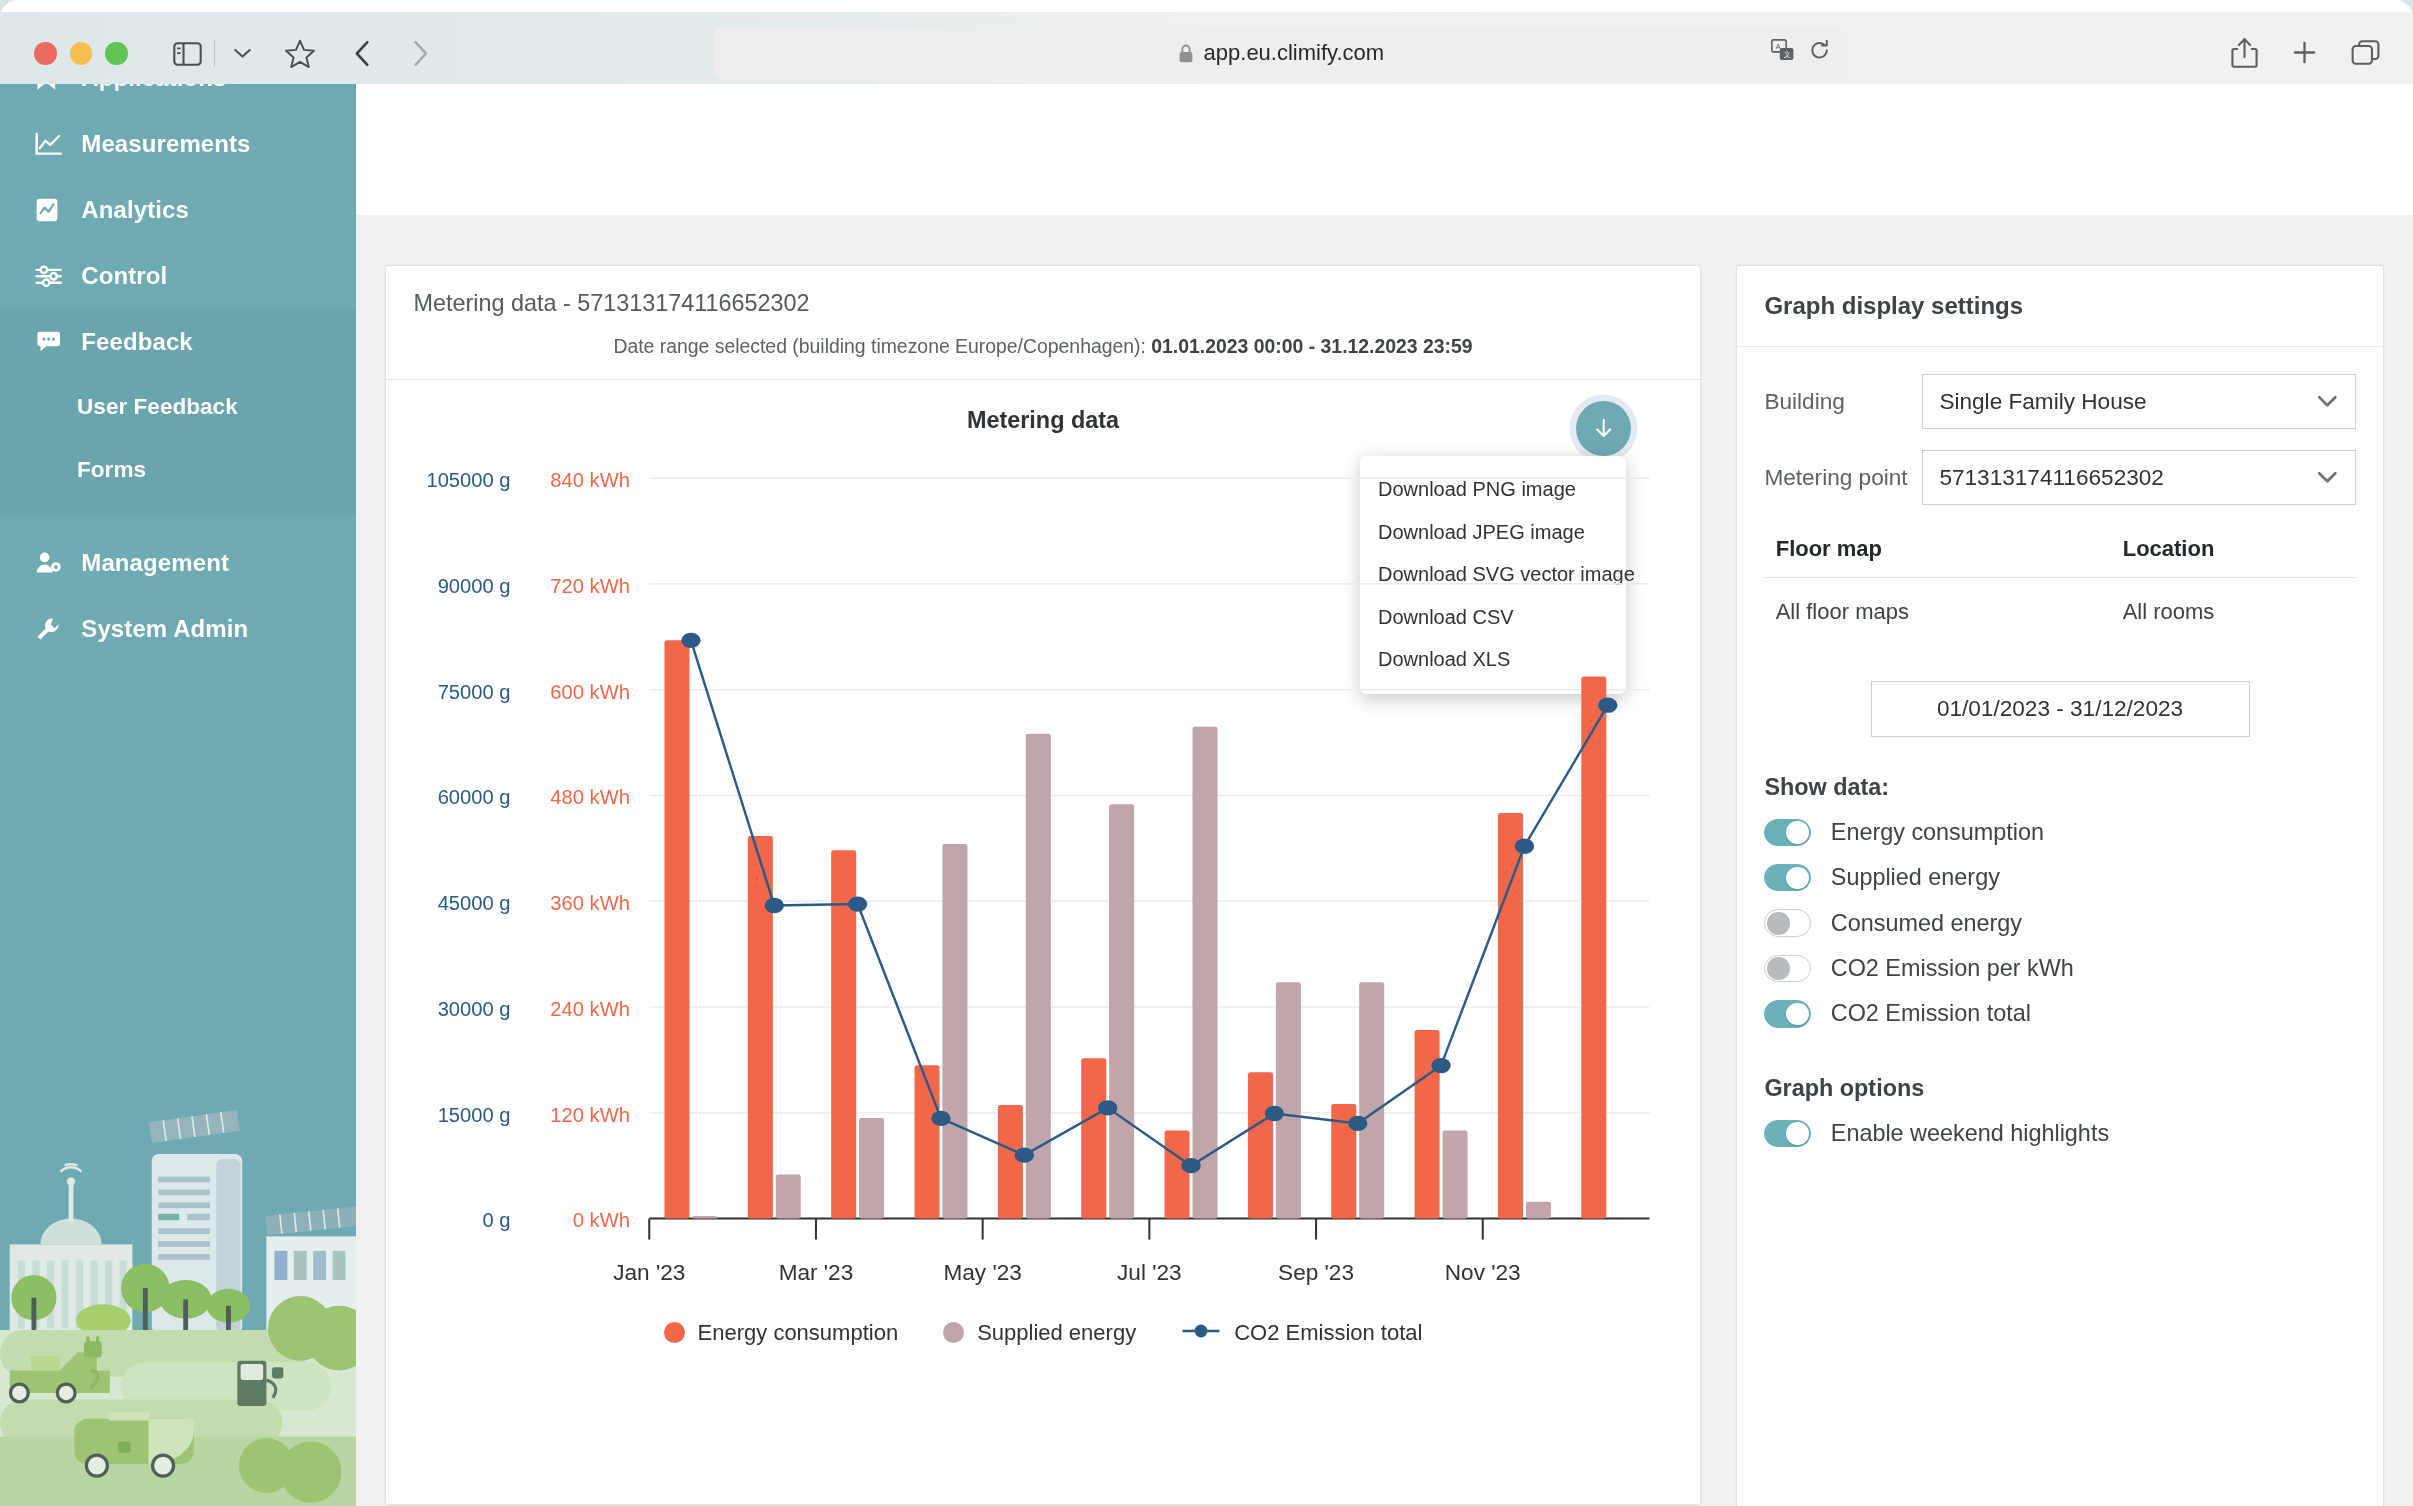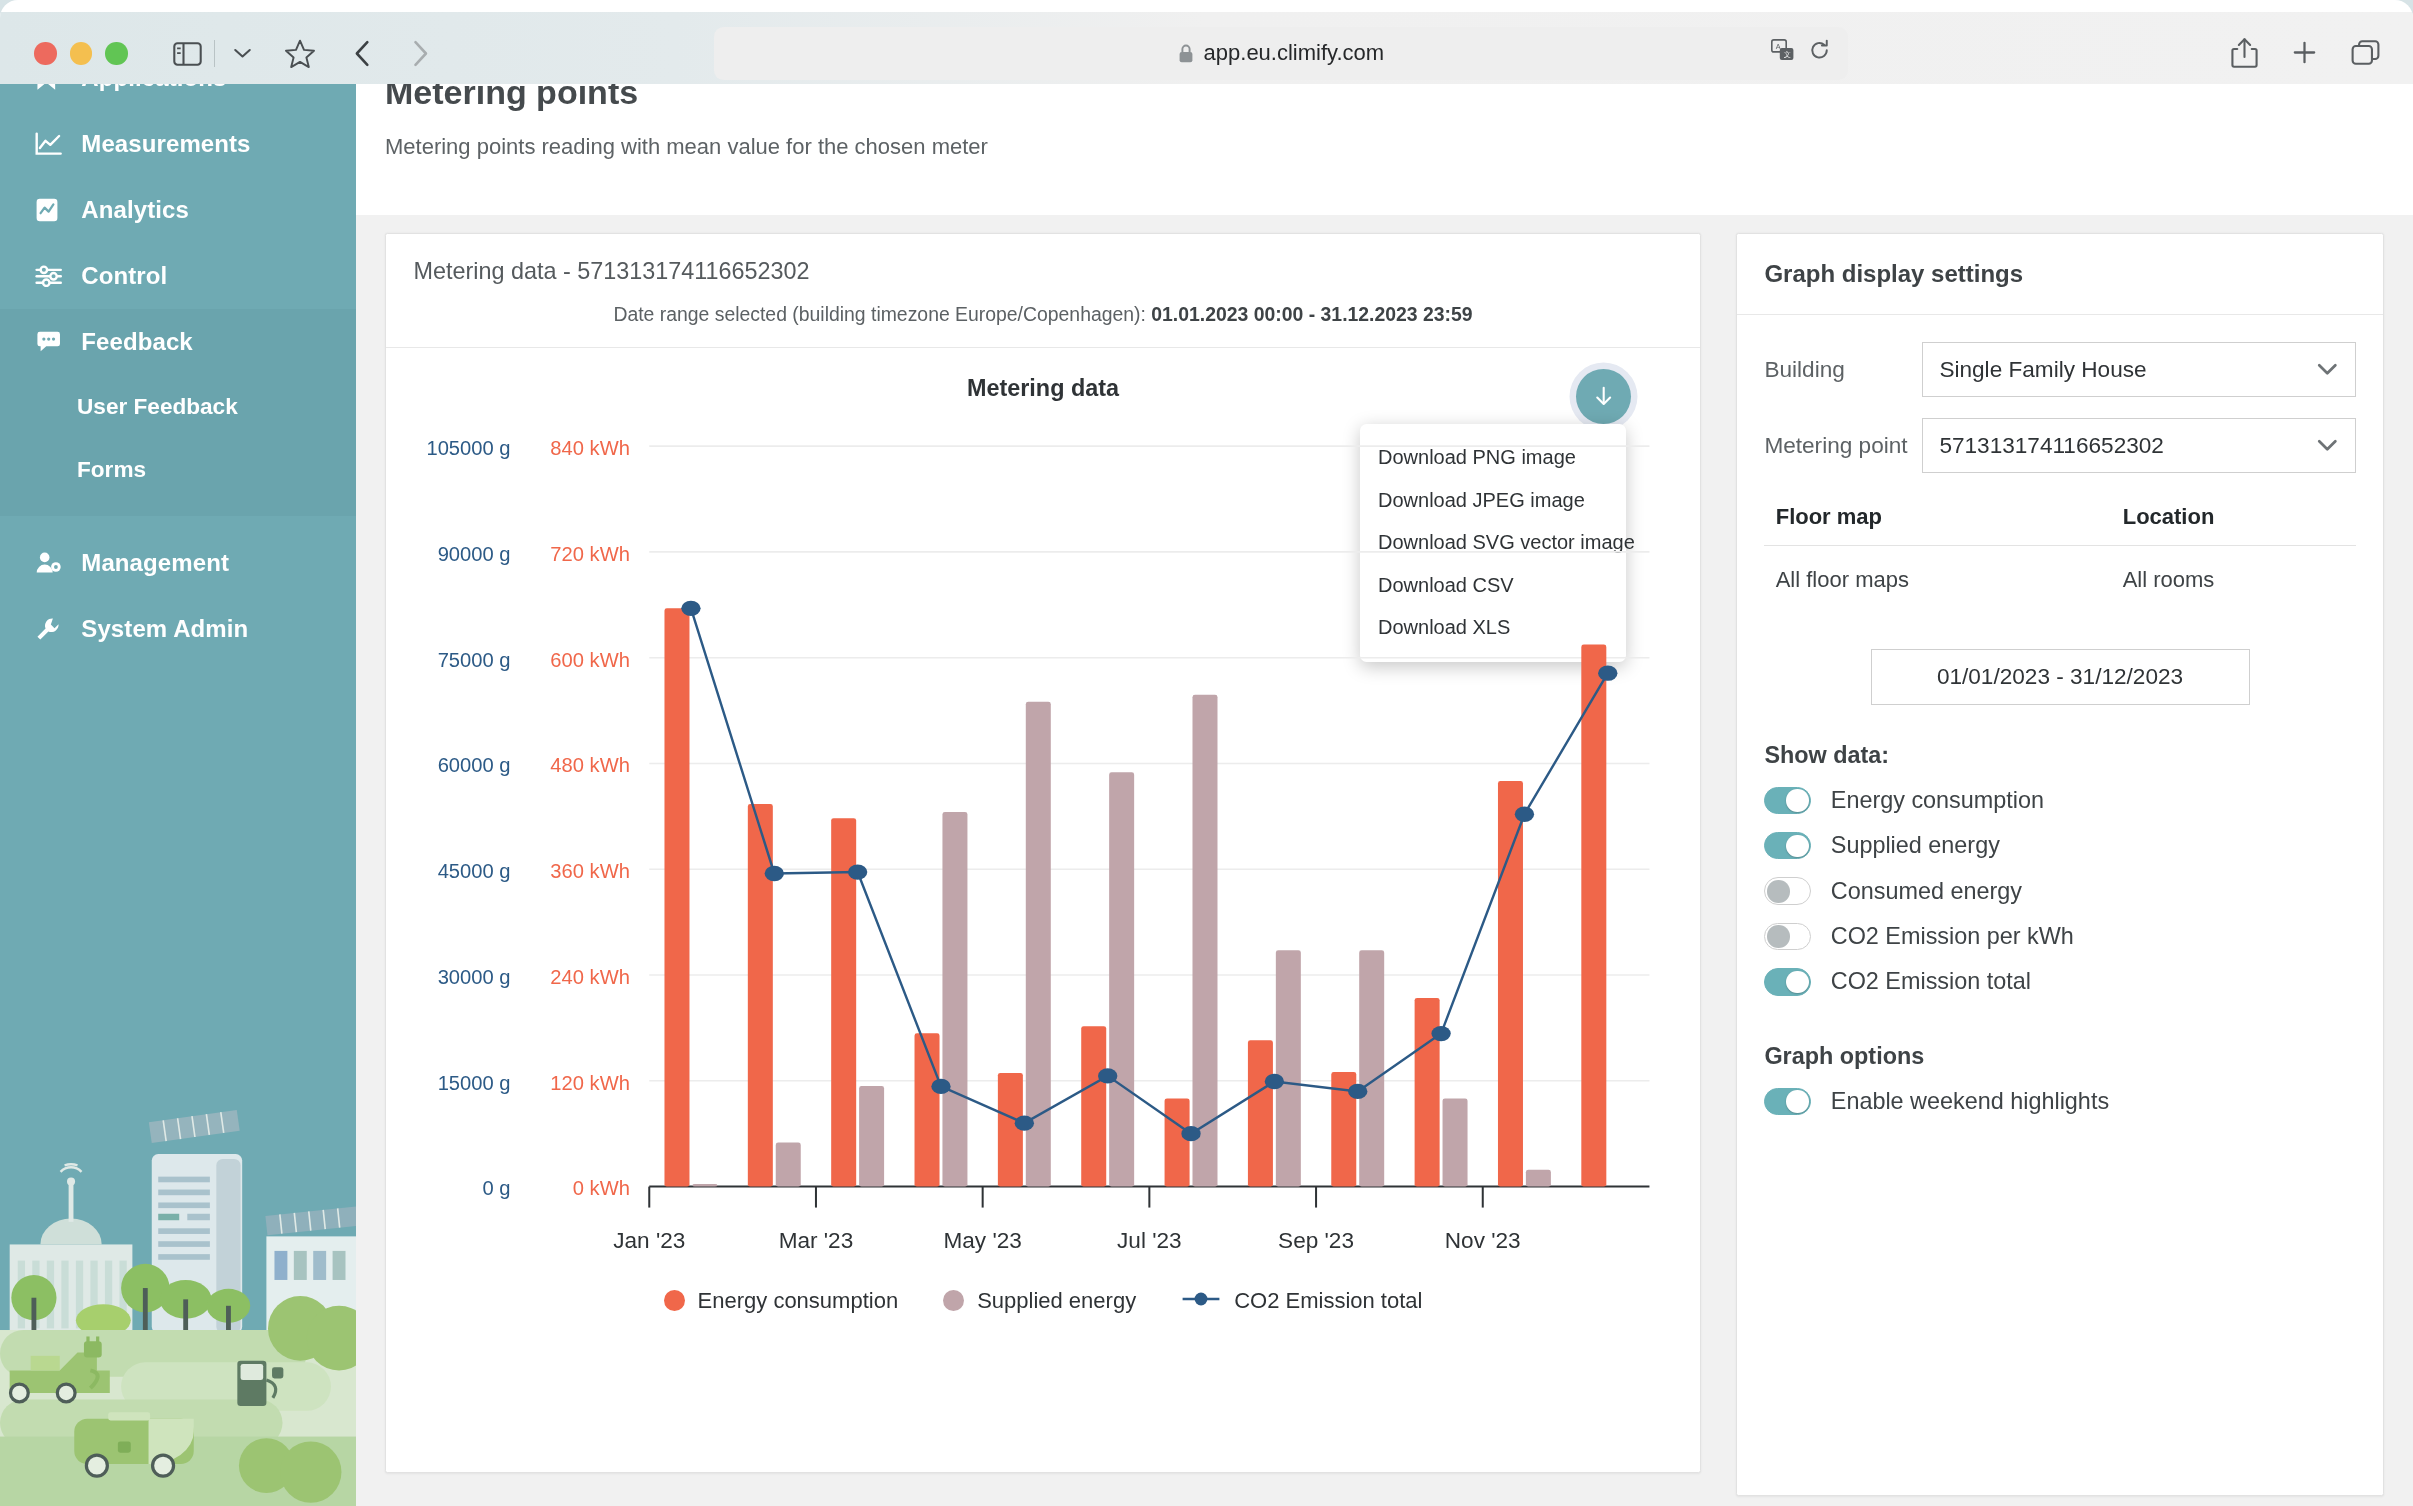--- a/index.html
+++ b/index.html
@@ -93,21 +93,21 @@
   }
   #page-head { padding: 8px 0 0 29px; background: #fff; }
   #page-title {
     font-size: 34px; font-weight: 700; color: #454a4d; line-height: 42px;
     margin-top: -21px;
   }
   #page-subtitle { font-size: 22px; color: #5d6265; margin-top: 21px; }
 
   #content-area {
     position: absolute; top: 131px; left: 0; right: 0; bottom: 0;
-    background: #f1f1f1; padding: 18px 29px;
+    background: #f1f1f1; padding: 50px 29px;
     display: flex; gap: 35px; align-items: flex-start;
   }
 
   
   #chart-card {
     flex: 0 0 1316px; background: #ffffff;
     border: 0.8px solid #e2e2e2; border-radius: 2.4px;
     box-shadow: 0 0.8px 2.4px rgba(0,0,0,.06);
     position: relative;
   }
@@ -513,24 +513,20 @@
             <circle cx="120" cy="470" r="13" fill="#e4eee0" stroke="#4e5e58" stroke-width="4"></circle>
             <circle cx="202" cy="470" r="13" fill="#e4eee0" stroke="#4e5e58" stroke-width="4"></circle>
             <rect x="146" y="440" width="16" height="14" rx="3" fill="#7fae58"></rect>
           </g>
         </svg>
       </div>
     </nav>
 
     <div id="main">
 
-      <div id="page-head">
-        <div id="page-title">Metering points</div>
-        <div id="page-subtitle">Metering points reading with mean value for the chosen meter</div>
-      </div>
 
       <div id="content-area">
 
         <section id="chart-card">
           <div id="chart-card-header">
             <div id="chart-card-title">Metering data - 571313174116652302</div>
           </div>
           <div id="chart-daterange">
             <span>Date range selected (building timezone Europe/Copenhagen): </span><b>01.01.2023 00:00 - 31.12.2023 23:59</b>
           </div>

